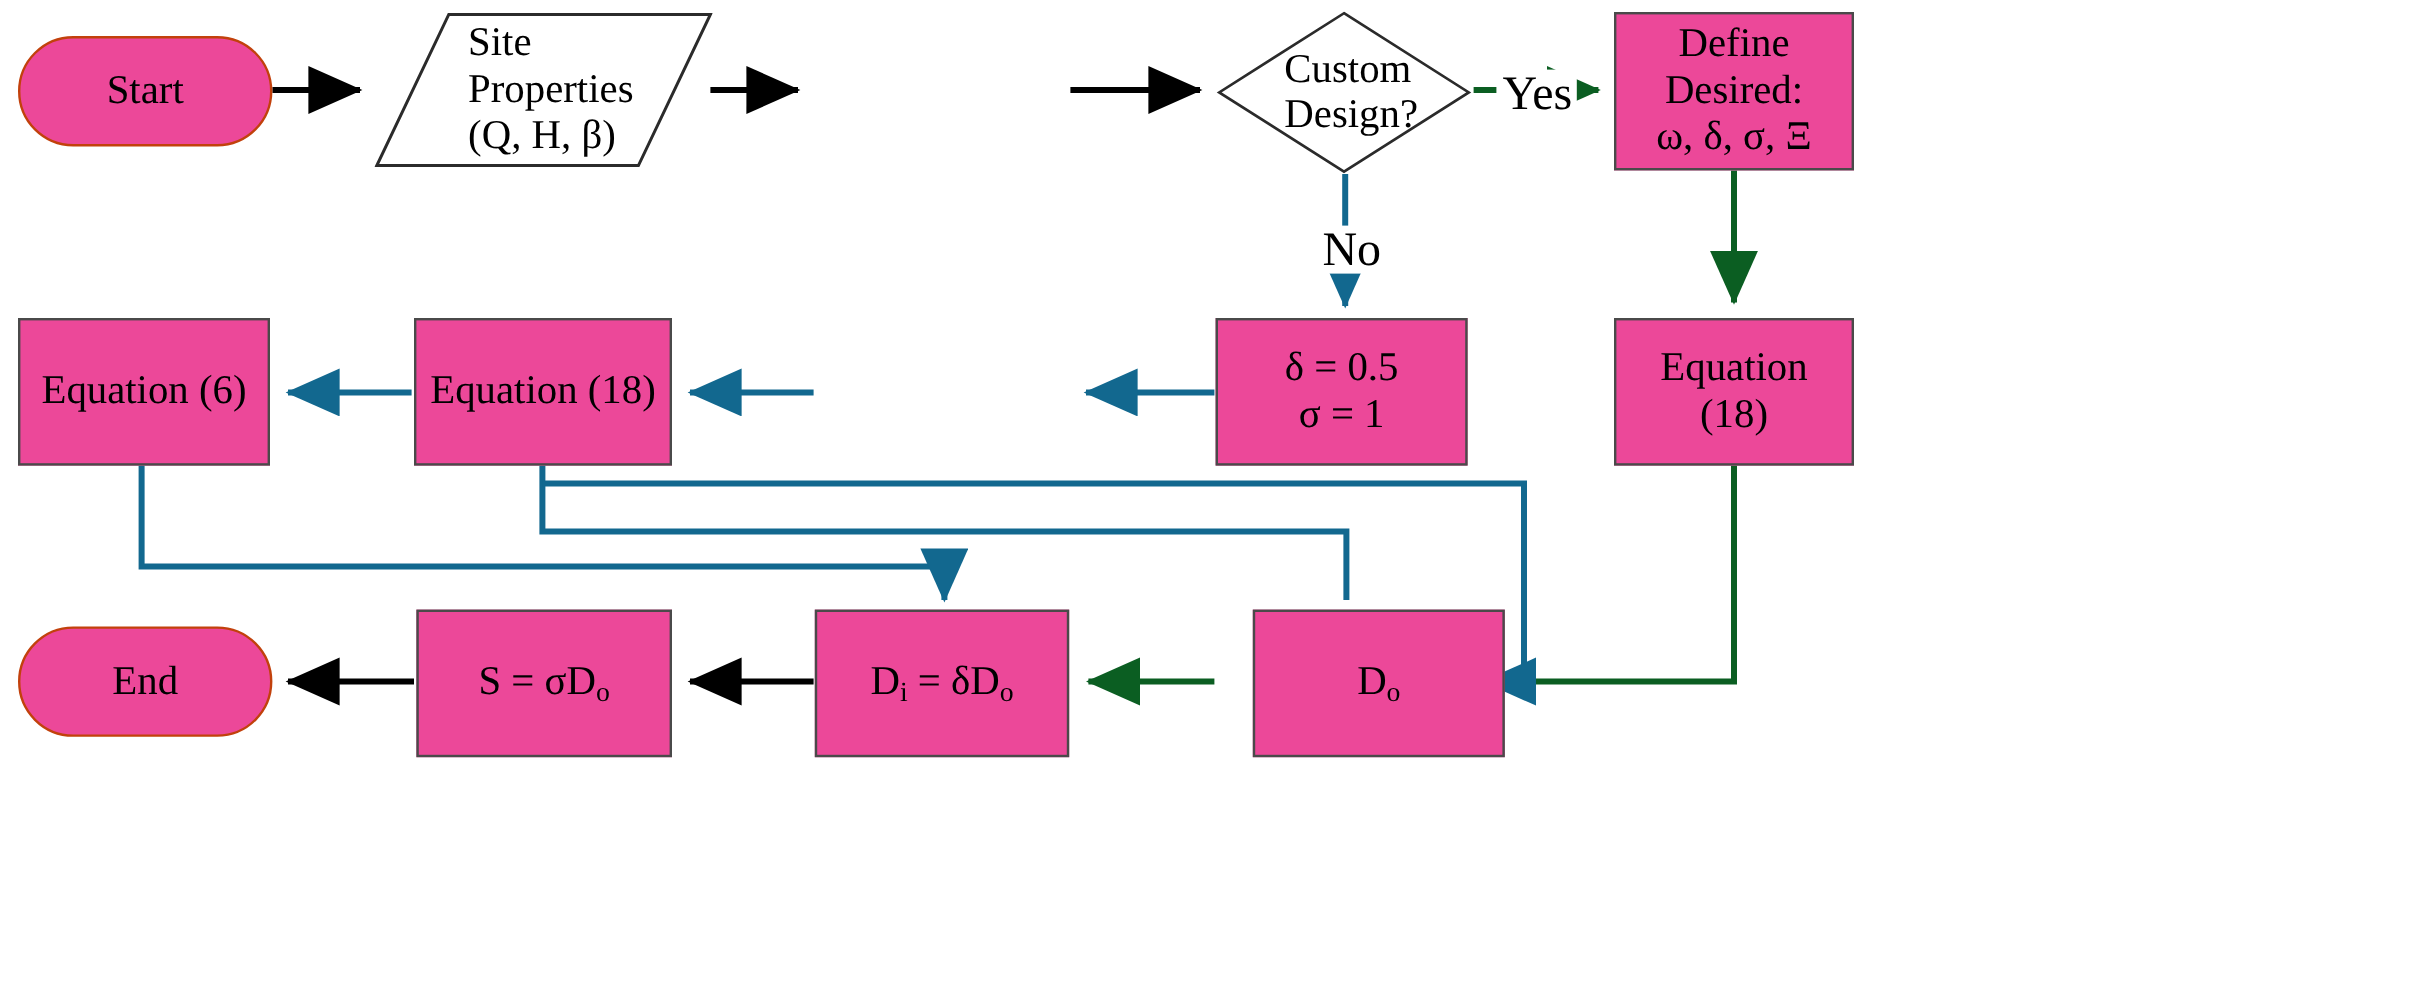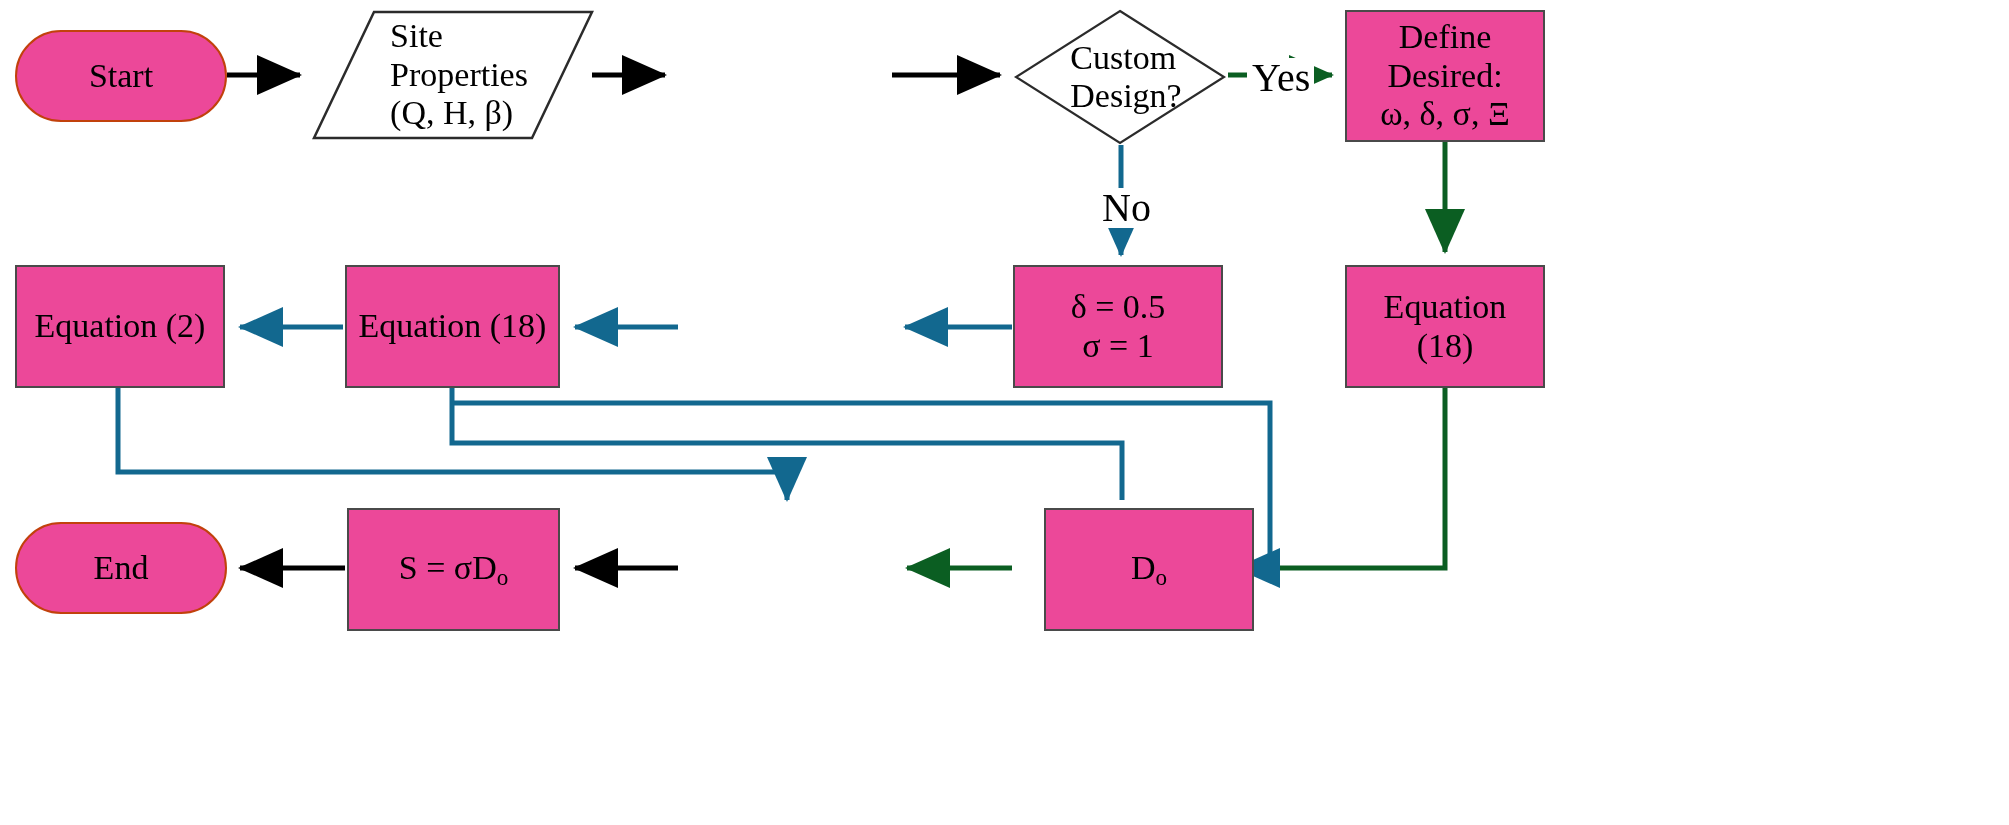--- a/index.html
+++ b/index.html
@@ -103,21 +103,21 @@
   <div class="lbl" style="left:1248px;top:58px;">Yes</div>
 
   <div class="node rect" style="left:1345px;top:10px;width:200px;height:132px;">
     <span class="txt">Define Desired:
 ω, δ, σ, Ξ</span>
   </div>
 
   <div class="lbl" style="left:1098px;top:188px;">No</div>
 
   <div class="node rect" style="left:15px;top:265px;width:210px;height:123px;">
-    <span class="txt">Equation (2)</span>
+    <span class="txt">Equation (6)</span>
   </div>
 
   <div class="node rect" style="left:345px;top:265px;width:215px;height:123px;">
     <span class="txt">Equation (18)</span>
   </div>
 
 
   <div class="node rect" style="left:1013px;top:265px;width:210px;height:123px;">
     <span class="txt">δ = 0.5
 σ = 1</span>
@@ -128,18 +128,21 @@
   </div>
 
   <div class="node term" style="left:15px;top:522px;width:212px;height:92px;">
     <span class="txt">End</span>
   </div>
 
   <div class="node rect" style="left:347px;top:508px;width:213px;height:123px;">
     <span class="txt"><span>S = σD</span><sub>o</sub></span>
   </div>
 
+  <div class="node rect" style="left:679px;top:508px;width:212px;height:123px;">
+    <span class="txt"><span>D</span><sub>i</sub><span> = δD</span><sub>o</sub></span>
+  </div>
 
   <div class="node rect" style="left:1013px;top:508px;width:210px;height:123px;margin-left:31px;">
     <span class="txt"><span>D</span><sub>o</sub></span>
   </div>
 
 </div>
 
 </body></html>

